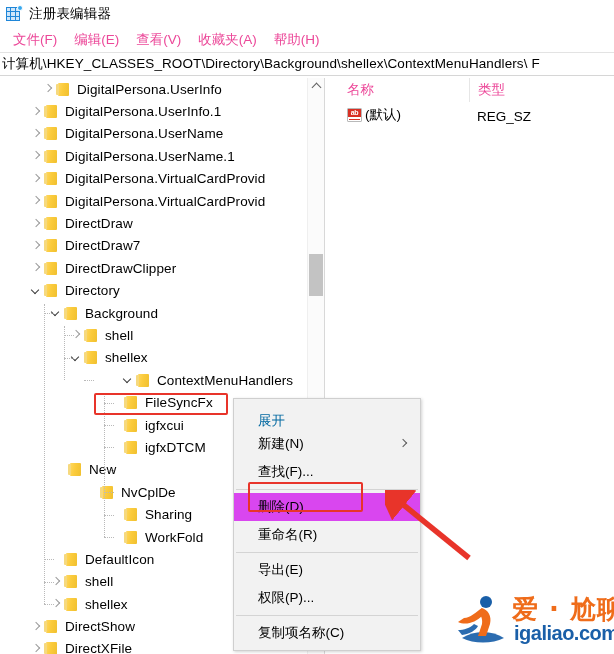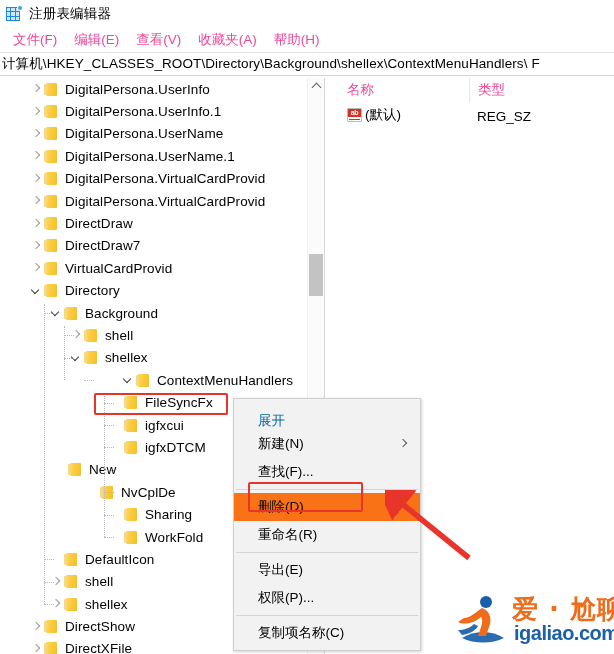--- a/index.html
+++ b/index.html
@@ -339,21 +339,21 @@
     display: flex;
     align-items: center;
     padding-left: 24px;
     font-size: 13.5px;
     color: #000;
     position: relative;
     box-sizing: border-box;
     white-space: nowrap;
   }
   .ctx-item.disabled { color: #0369a1; align-items: flex-end; }
-  .ctx-item.selected { background: #f97316; }
+  .ctx-item.selected { background: #d946ef; }
   .ctx-arrow {
     position: absolute;
     right: 14px;
     top: 10px;
     width: 5px; height: 5px;
     border-right: 1.5px solid #5a5a5a;
     border-top: 1.5px solid #5a5a5a;
     transform: rotate(45deg);
   }
   .ctx-sep {
@@ -446,21 +446,21 @@
 </div>
 
 <div id="addressbar">
   <div id="address-text">计算机\HKEY_CLASSES_ROOT\Directory\Background\shellex\ContextMenuHandlers\ F</div>
 </div>
 
 <div id="content">
 
   <div id="tree-pane">
     <div id="tree-rows">
-        <div class="tree-row" style="padding-left: 28px;">
+        <div class="tree-row" style="padding-left: 40px;">
           <span class="twisty right"></span>
           <span class="folder"></span>
           <span class="node-label">DigitalPersona.UserInfo</span>
         </div>
         <div class="tree-row" style="padding-left: 28px;">
           <span class="twisty right"></span>
           <span class="folder"></span>
           <span class="node-label">DigitalPersona.UserInfo.1</span>
         </div>
         <div class="tree-row" style="padding-left: 28px;">
@@ -489,21 +489,21 @@
           <span class="node-label">DirectDraw</span>
         </div>
         <div class="tree-row" style="padding-left: 28px;">
           <span class="twisty right"></span>
           <span class="folder"></span>
           <span class="node-label">DirectDraw7</span>
         </div>
         <div class="tree-row" style="padding-left: 28px;">
           <span class="twisty right"></span>
           <span class="folder"></span>
-          <span class="node-label">VirtualCardProvid</span>
+          <span class="node-label">DirectDrawClipper</span>
         </div>
         <div class="tree-row" style="padding-left: 28px;">
           <span class="twisty down"></span>
           <span class="folder"></span>
           <span class="node-label">Directory</span>
         </div>
         <div class="tree-row" style="padding-left: 48px;">
           <span class="twisty down"></span>
           <span class="folder"></span>
           <span class="node-label">Background</span>

